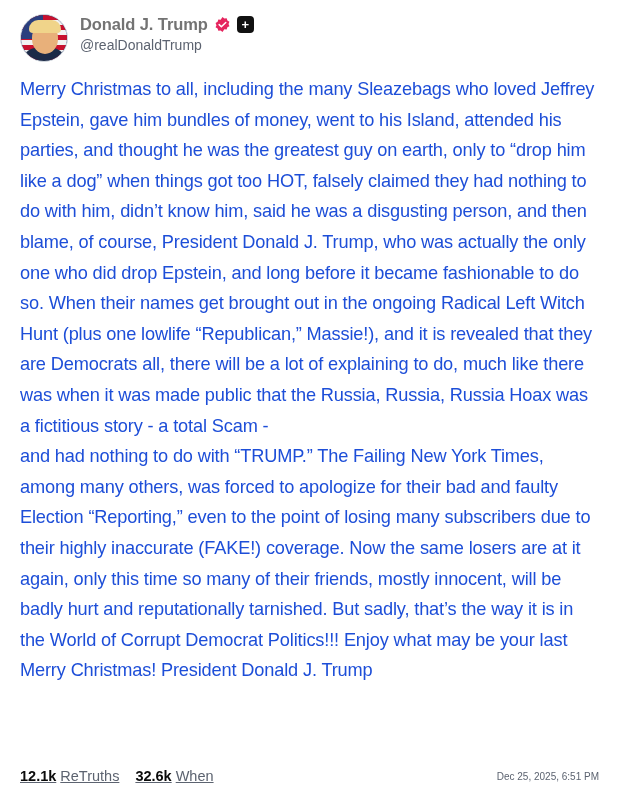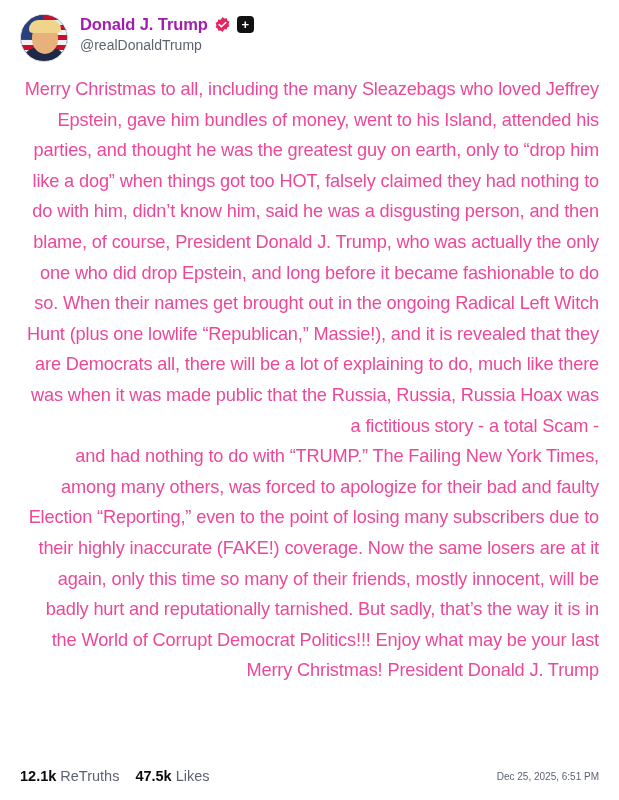--- a/index.html
+++ b/index.html
@@ -89,21 +89,21 @@
     padding-top: 1px;
   }
   .name-row {
     display: flex;
     align-items: center;
     gap: 6px;
   }
   .display-name {
     font-size: 16.5px;
     font-weight: bold;
-    color: #a21caf;
+    color: #737373;
     letter-spacing: -0.1px;
     text-align: center;
   }
   .badge-verified {
     width: 17px;
     height: 17px;
     flex: 0 0 auto;
     display: block;
   }
   .badge-plus {
@@ -119,39 +119,39 @@
     flex: 0 0 auto;
   }
   .handle {
     font-size: 14px;
     color: #5c6370;
     margin-top: 3px;
   }
   .body-text {
     font-size: 18.2px;
     line-height: 30.6px;
-    color: #ec4899;
+    color: #1d4ed8;
     letter-spacing: -0.15px;
     white-space: pre-wrap;
     margin-top: 6px;
     flex: 1 1 auto;
-    text-align: right;
   }
   .footer {
     display: flex;
     align-items: center;
     justify-content: space-between;
     padding: 10px 0 16px 0;
   }
   .stats {
     display: flex;
     align-items: baseline;
     gap: 16px;
     font-size: 14.5px;
     color: #5c6370;
+    text-decoration: underline;
   }
   .stat .num {
     font-weight: bold;
     color: #0b0b0b;
     margin-right: 4px;
   }
   .timestamp {
     font-size: 10px;
     color: #5c6370;
   }
@@ -184,19 +184,19 @@
 
   <div class="body-text">Merry Christmas to all, including the many Sleazebags who loved Jeffrey Epstein, gave him bundles of money, went to his Island, attended his parties, and thought he was the greatest guy on earth, only to “drop him like a dog” when things got too HOT, falsely claimed they had nothing to do with him, didn’t know him, said he was a disgusting person, and then blame, of course, President Donald J. Trump, who was actually the only one who did drop Epstein, and long before it became fashionable to do so. When their names get brought out in the ongoing Radical Left Witch Hunt (plus one lowlife “Republican,” Massie!), and it is revealed that they are Democrats all, there will be a lot of explaining to do, much like there was when it was made public that the Russia, Russia, Russia Hoax was a fictitious story - a total Scam -
 and had nothing to do with “TRUMP.” The Failing New York Times, among many others, was forced to apologize for their bad and faulty Election “Reporting,” even to the point of losing many subscribers due to their highly inaccurate (FAKE!) coverage. Now the same losers are at it again, only this time so many of their friends, mostly innocent, will be badly hurt and reputationally tarnished. But sadly, that’s the way it is in the World of Corrupt Democrat Politics!!! Enjoy what may be your last Merry Christmas! President Donald J. Trump</div>
 
   <div class="footer">
     <div class="stats">
       <div class="stat">
         <span class="num">12.1k</span><span>ReTruths</span>
       </div>
       <div class="stat">
-        <span class="num">47.5k</span><span>Likes</span>
+        <span class="num">32.6k</span><span>When</span>
       </div>
     </div>
     <div class="timestamp">Dec 25, 2025, 6:51 PM</div>
   </div>
 
 </div>
 
 </body></html>

